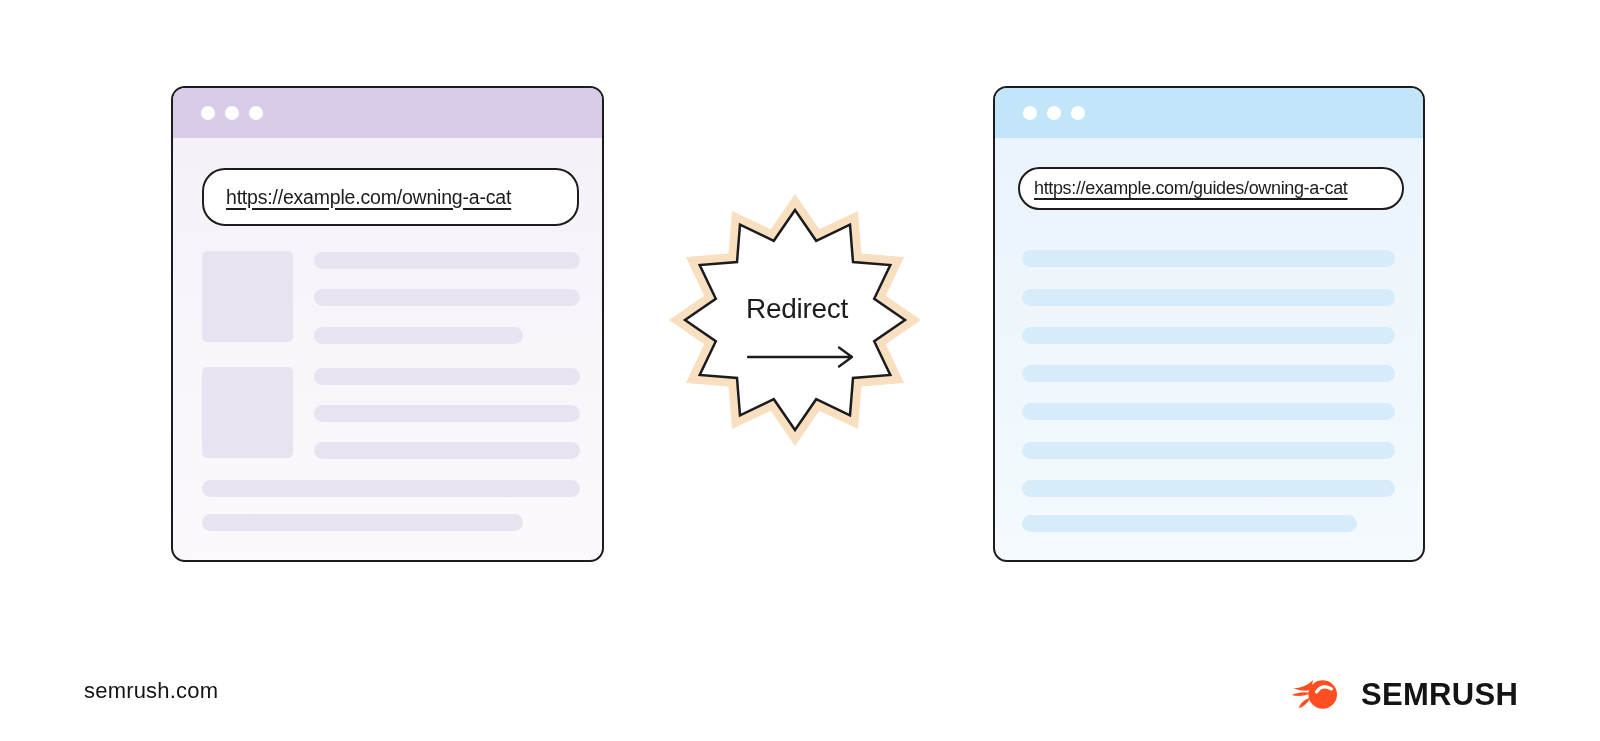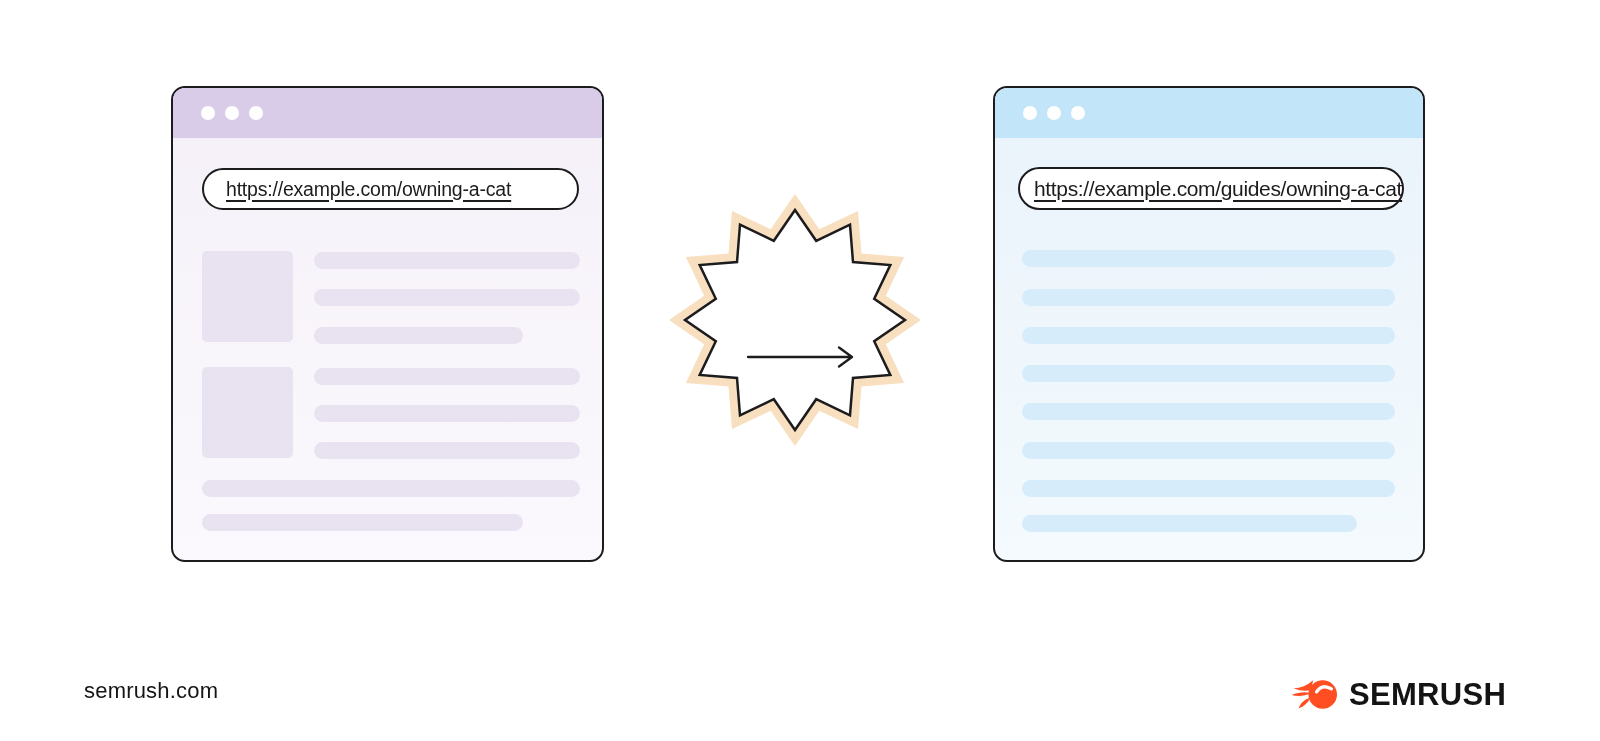--- a/index.html
+++ b/index.html
@@ -55,34 +55,34 @@
 
   .url-pill {
     position: absolute;
     box-sizing: border-box;
     background: var(--pill-bg, #ffffff);
     border: 2px solid var(--ink, #1c1c1e);
     border-radius: 23px;
     display: flex;
     align-items: center;
   }
-  .window.left  .url-pill { left: 29px; top: 80px; width: 377px; height: 42px; padding-left: 22px; }
+  .window.left  .url-pill { left: 29px; top: 80px; width: 377px; height: 58px; padding-left: 22px; }
   .window.right .url-pill { left: 23px; top: 79px; width: 386px; height: 43px; padding-left: 14px; }
 
   .url-text {
     font-size: 19.5px;
     font-weight: 500;
     letter-spacing: -0.2px;
     white-space: nowrap;
     color: var(--ink, #1c1c1e);
     text-decoration: underline;
     text-underline-offset: 4px;
     text-decoration-thickness: 1.5px;
   }
-  .window.right .url-text { font-size: 21px; letter-spacing: -0.35px; }
+  .window.right .url-text { font-size: 18px; letter-spacing: -0.35px; }
 
   
   .skel { position: absolute; }
   .window.left  .skel { background: var(--left-bar, #e9e3f1); }
   .window.right .skel { background: var(--right-bar, #d7ecfa); }
   .skel.line   { height: 17px; border-radius: 9px; }
   .skel.square { width: 91px; height: 91px; border-radius: 5px; left: 29px; }
 
   
   .burst {
@@ -114,21 +114,21 @@
     letter-spacing: 0.2px;
     color: #151515;
   }
   .brand {
     position: absolute;
     left: 1291px;
     top: 678px;
     height: 33px;
     display: flex;
     align-items: center;
-    gap: 12px;
+    gap: 24px;
   }
   .wordmark {
     font-size: 31px;
     font-weight: 800;
     letter-spacing: 0.3px;
     color: #141414;
   }
 </style>
 </head>
 <body>
@@ -156,20 +156,21 @@
   <div class="skel line" style="left:29px; top:392px; width:378px"></div>
   <div class="skel line" style="left:29px; top:426px; width:321px"></div>
 </section>
 
 <div class="burst">
   <svg width="260" height="260" viewBox="0 0 260 260">
     <polygon points="130,4 154.3,39.2 193,20.9 196.5,63.5 239.1,67 220.8,105.7 256,130 220.8,154.3 239.1,193 196.5,196.5 193,239.1 154.3,220.8 130,256 105.7,220.8 67,239.1 63.5,196.5 20.9,193 39.2,154.3 4,130 39.2,105.7 20.9,67 63.5,63.5 67,20.9 105.7,39.2" fill="var(--burst-halo, #f8dfc0)"></polygon>
     <polygon points="130,20 151.2,50.8 185,34.7 188,72 225.3,75 209.2,108.8 240,130 209.2,151.2 225.3,185 188,188 185,225.3 151.2,209.2 130,240 108.8,209.2 75,225.3 72,188 34.7,185 50.8,151.2 20,130 50.8,108.8 34.7,75 72,72 75,34.7 108.8,50.8" fill="#ffffff" stroke="var(--ink, #1c1c1e)" stroke-width="2.5" stroke-linejoin="miter"></polygon>
     <path d="M83 167 H 185 M174 157.5 L 187 167 L 174 176.5" fill="none" stroke="var(--ink, #1c1c1e)" stroke-width="2.3" stroke-linecap="round" stroke-linejoin="round"></path>
   </svg>
+  <div class="redirect-label">Redirect</div>
 </div>
 
 <section class="window right">
   <div class="titlebar">
     <span class="dot"></span>
     <span class="dot"></span>
     <span class="dot"></span>
   </div>
   <div class="url-pill">
     <span class="url-text">https://example.com/guides/owning-a-cat</span>

